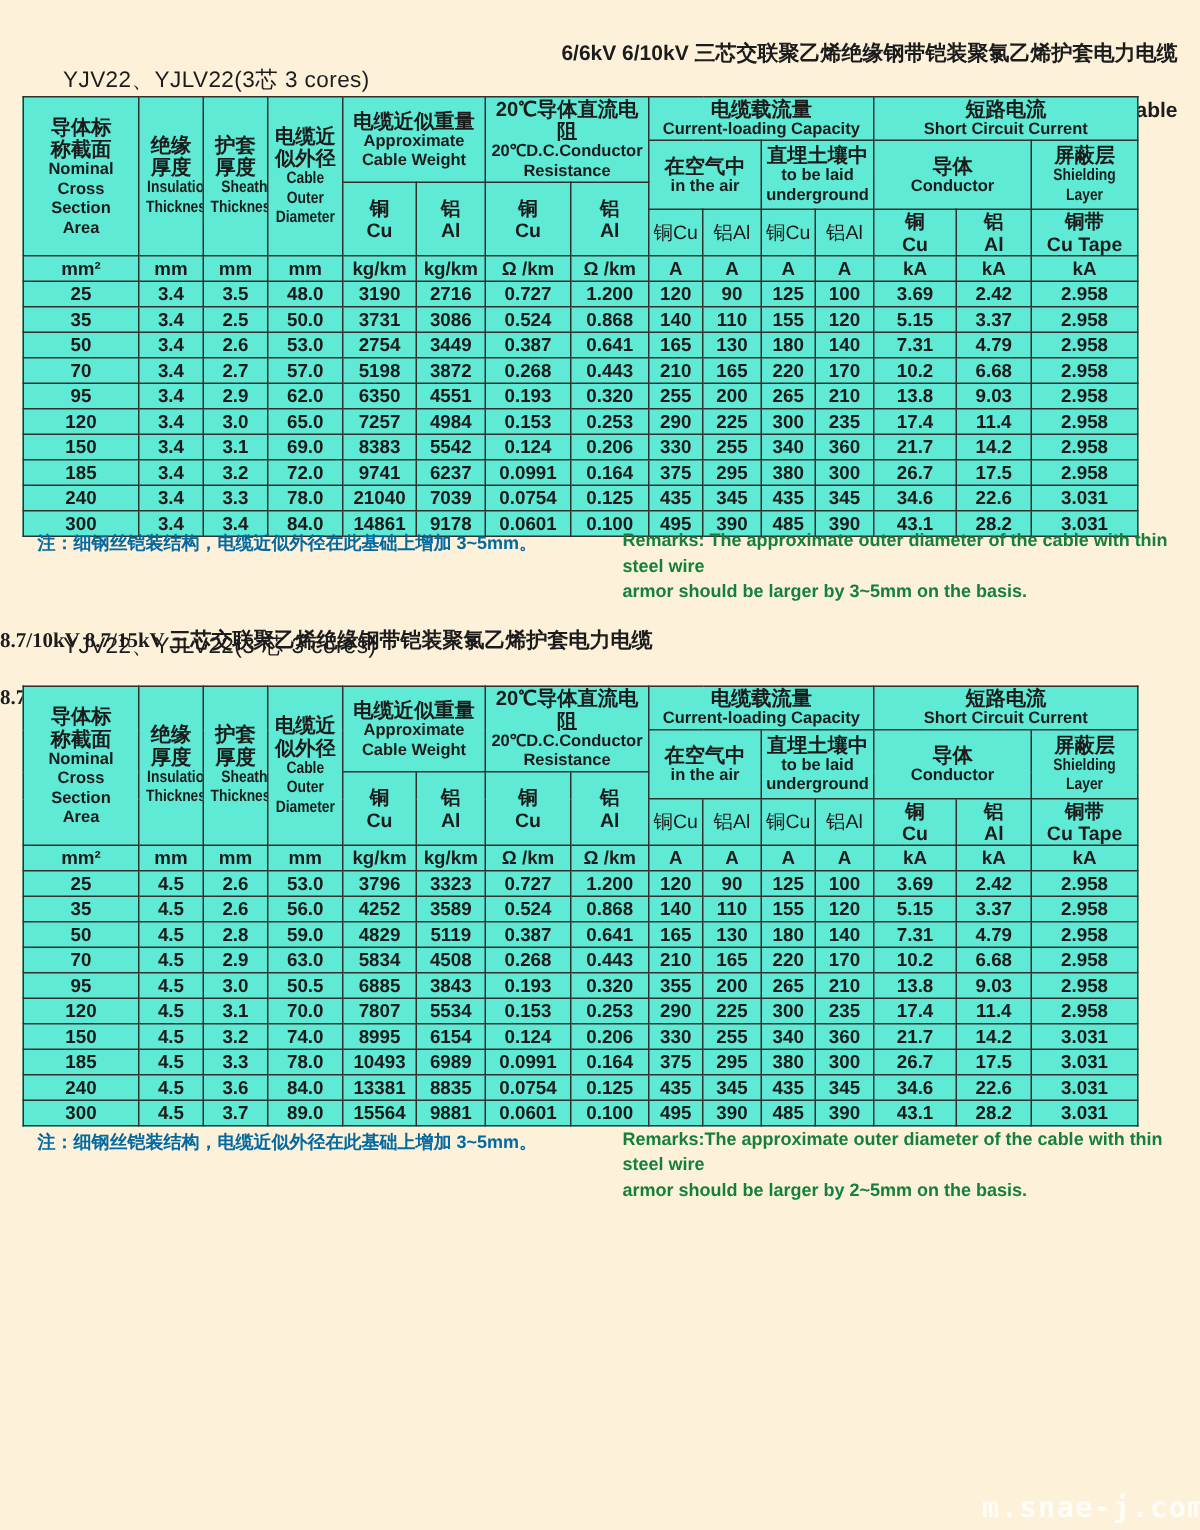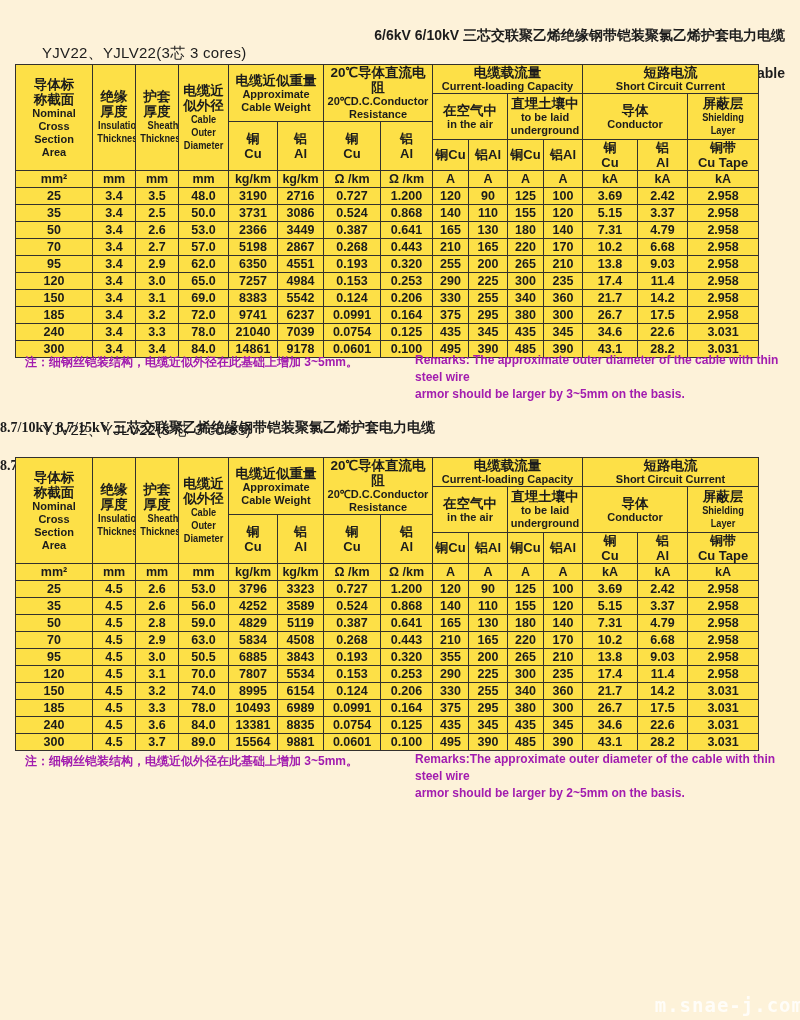--- a/index.html
+++ b/index.html
@@ -19,45 +19,45 @@
   .titles-center{position:absolute;top:399px;left:0;right:10px;text-align:left;
     font-weight:bold;font-size:14px;line-height:19px;white-space:pre-line;font-family:Liberation Serif, serif;}
   .subtitle{position:absolute;left:42px;font-size:15px;letter-spacing:0.3px;}
   .subtitle1{top:44px;}
   .subtitle2{top:421px;}
 
   
   table.cable{
     position:absolute;left:15px;
     border-collapse:collapse;table-layout:fixed;width:743px;
-    background:#fde047;
+    background:#5eead4;
   }
   .table1{top:64px;}
   .table2{top:457px;}
   table.cable th, table.cable td{
     border:1.5px solid #33312e;
     text-align:center;vertical-align:middle;
     padding:0;overflow:hidden;
   }
   th .cn{display:block;font-size:13.5px;font-weight:bold;line-height:15px;white-space:pre-line;}
   th .en{display:block;font-size:11px;font-weight:bold;line-height:13px;white-space:pre-line;}
   th .en.squeeze{display:inline-block;transform:scaleX(0.84);transform-origin:50% 50%;white-space:pre-line;}
   th.stacked{font-size:13px;font-weight:bold;line-height:15px;white-space:pre-line;}
-  th.inline-cu{font-size:13px;font-weight:bold;}
+  th.inline-cu{font-size:13px;font-weight:normal;}
   tr.hr1{height:29px;} tr.hr2{height:17px;} tr.hr3{height:18px;} tr.hr4{height:29px;}
   tr.units{height:17px;}
   tr.units th{font-size:12.5px;font-weight:600;}
   tbody tr{height:17px;}
   tbody td{font-size:12.5px;font-weight:600;color:#1b1b1b;}
 
   
   .note-cn{position:absolute;left:25px;width:385px;font-size:12px;
-    color:#a21caf;font-weight:600;}
+    color:#0369a1;font-weight:600;}
   .note-en{position:absolute;left:415px;width:378px;font-size:12px;line-height:17px;
-    color:#a21caf;font-weight:600;white-space:pre-line;}
+    color:#15803d;font-weight:600;white-space:pre-line;}
   .note1-cn{top:354px;} .note1-en{top:352px;}
   .note2-cn{top:753px;} .note2-en{top:751px;}
 
   
   .watermark{
     position:absolute;right:-4px;bottom:4px;
     font-family:"DejaVu Sans Mono", monospace;
     font-weight:bold;font-size:19px;letter-spacing:1px;
     color:rgba(255,255,255,0.82);
   }
@@ -219,39 +219,39 @@
           <td>120</td>
           <td>5.15</td>
           <td>3.37</td>
           <td>2.958</td>
         </tr>
         <tr>
           <td>50</td>
           <td>3.4</td>
           <td>2.6</td>
           <td>53.0</td>
-          <td>2366</td>
+          <td>2754</td>
           <td>3449</td>
           <td>0.387</td>
           <td>0.641</td>
           <td>165</td>
           <td>130</td>
           <td>180</td>
           <td>140</td>
           <td>7.31</td>
           <td>4.79</td>
           <td>2.958</td>
         </tr>
         <tr>
           <td>70</td>
           <td>3.4</td>
           <td>2.7</td>
           <td>57.0</td>
           <td>5198</td>
-          <td>2867</td>
+          <td>3872</td>
           <td>0.268</td>
           <td>0.443</td>
           <td>210</td>
           <td>165</td>
           <td>220</td>
           <td>170</td>
           <td>10.2</td>
           <td>6.68</td>
           <td>2.958</td>
         </tr>

